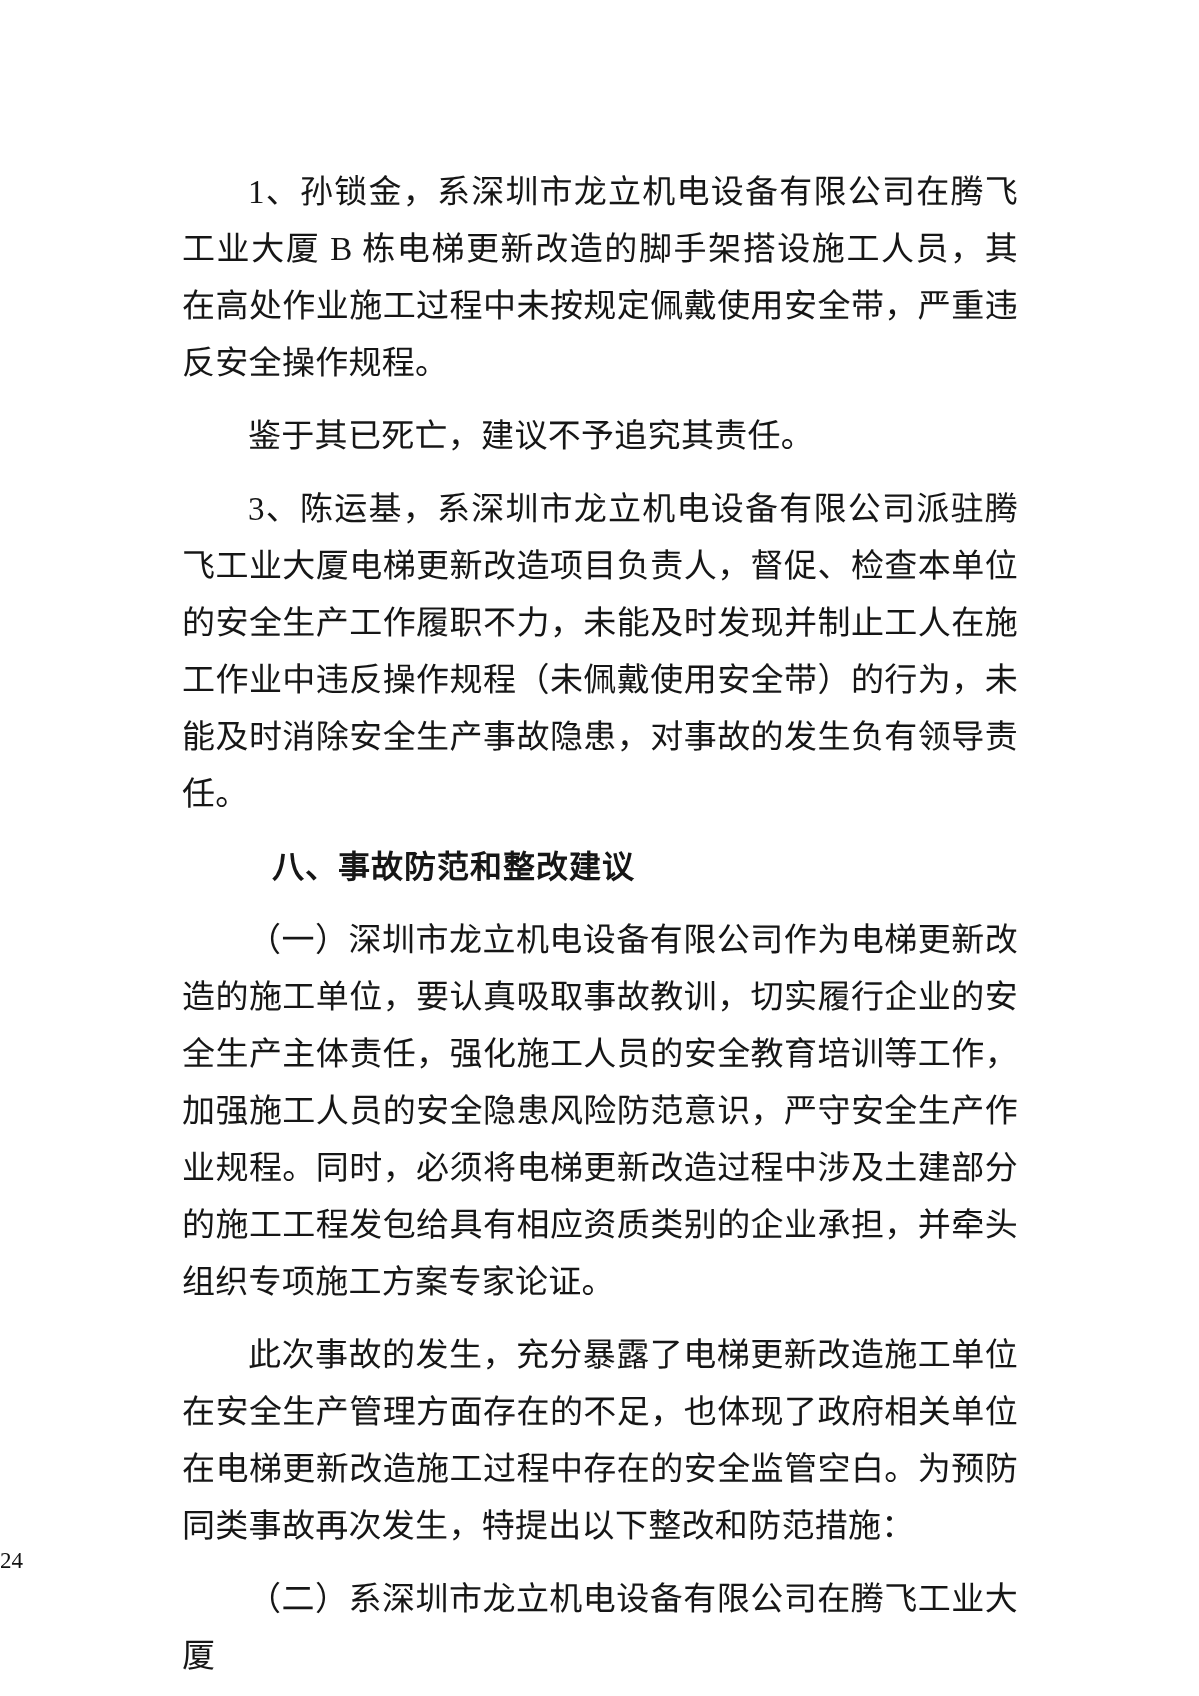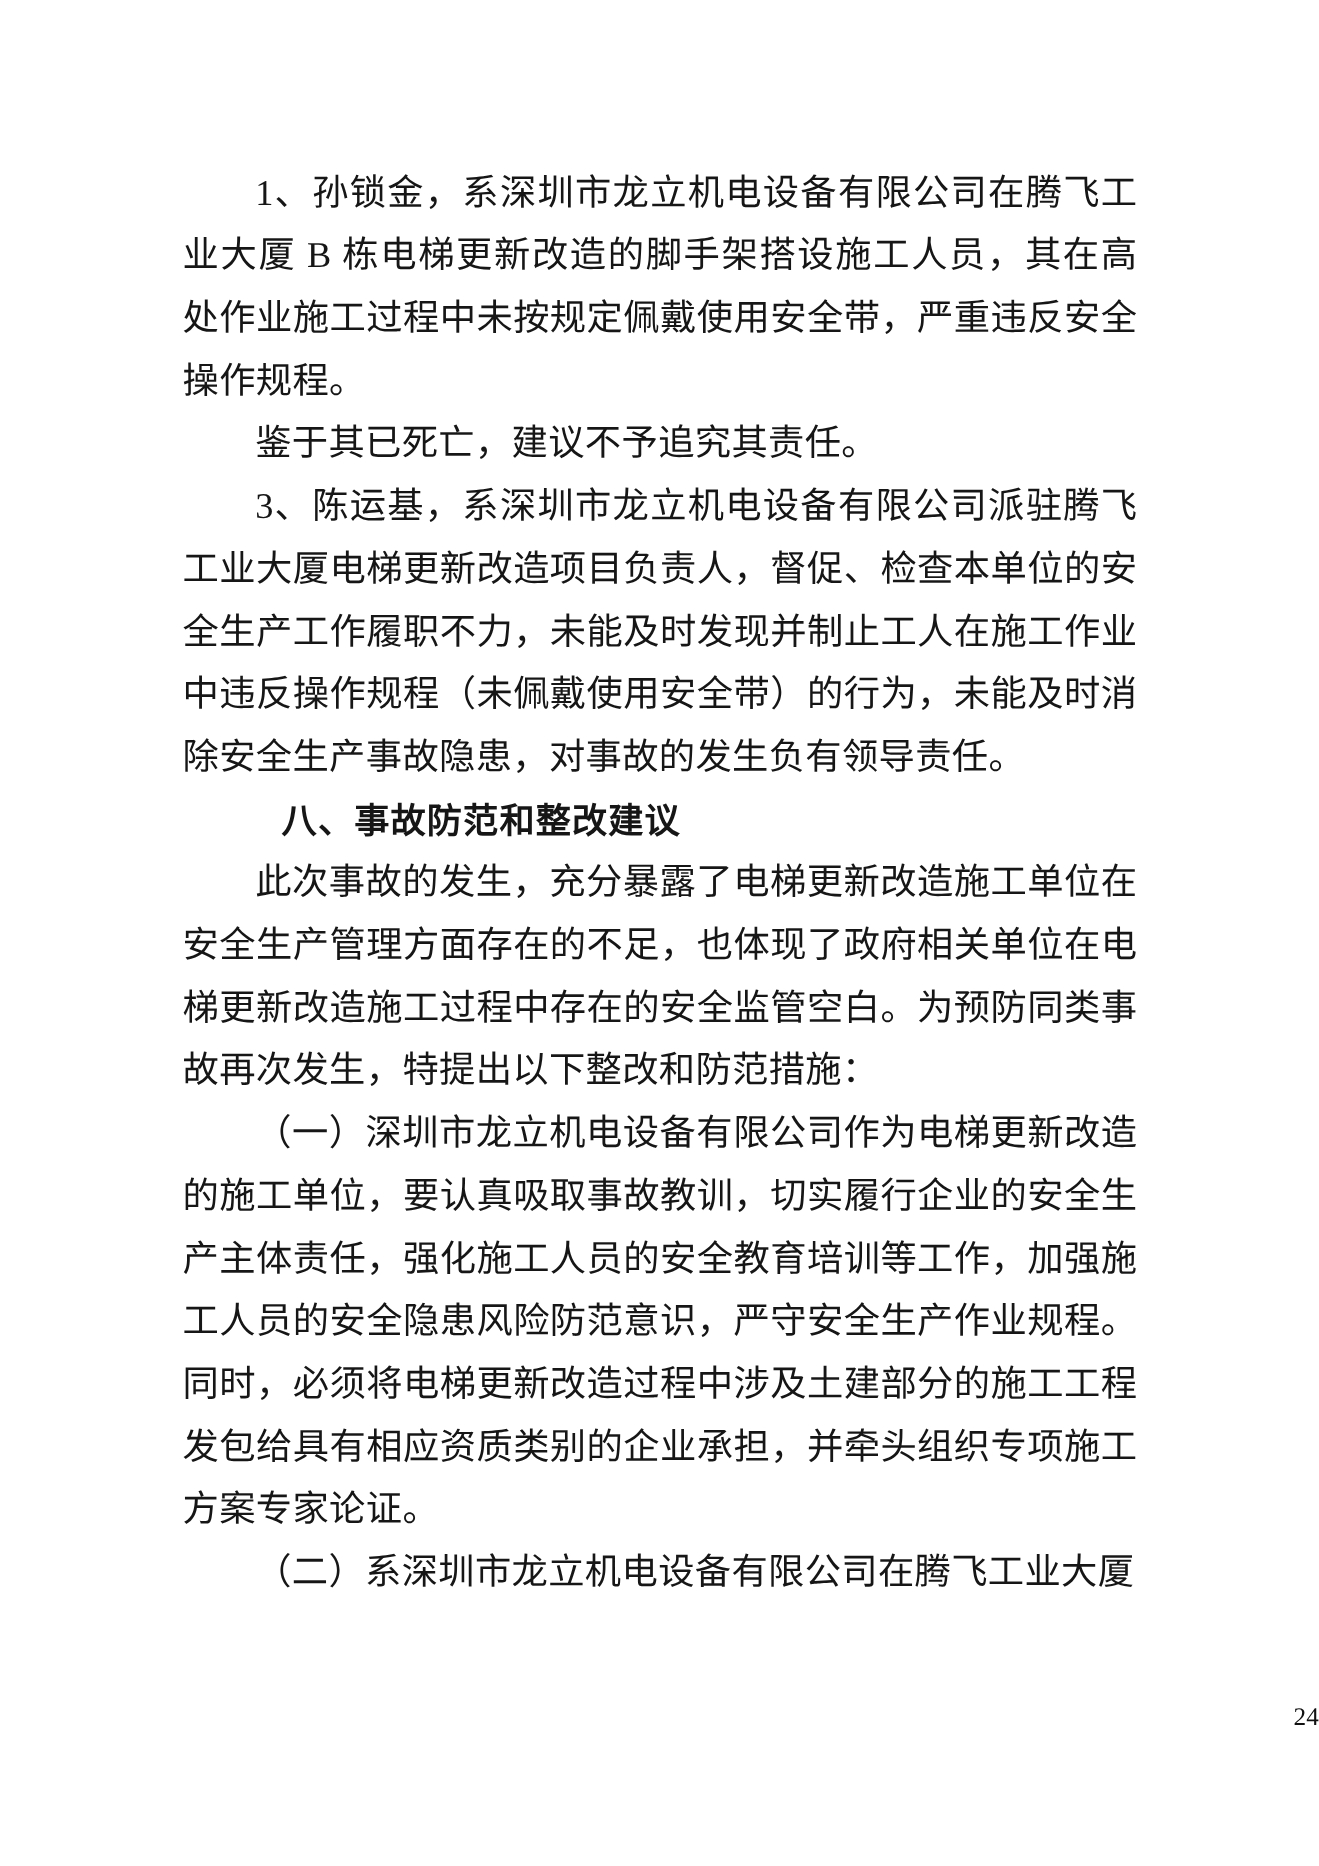--- a/index.html
+++ b/index.html
@@ -21,54 +21,54 @@
     position: absolute;
     left: 166px;
     top: 148px;
     width: 868px;
     font-size: 33px;
     line-height: 57px;
     text-align: justify;
     letter-spacing: 0.3px;
   }
   .content p {
-    margin: 0;
+    margin: 16px;
     padding: 0;
   }
   .content p.body-para {
     text-indent: 2em;
   }
   .content p.heading {
     font-family: "Liberation Sans", "DejaVu Sans", sans-serif;
     font-weight: bold;
     font-size: 32px;
     line-height: 57px;
     text-indent: 0;
     padding-left: 90px;
     letter-spacing: 1px;
   }
   .page-number {
     position: absolute;
     left: 0;
     top: 1546px;
     width: 100%;
-    text-align: right;
+    text-align: left;
     font-size: 23px;
     line-height: 30px;
     color: #111111;
     font-family: "Liberation Serif", "DejaVu Serif", serif;
   }
 </style>
 </head>
 <body>
 
 <div class="page">
   <div class="content">
       <p class="body-para">1、孙锁金，系深圳市龙立机电设备有限公司在腾飞工业大厦 B 栋电梯更新改造的脚手架搭设施工人员，其在高处作业施工过程中未按规定佩戴使用安全带，严重违反安全操作规程。</p>
       <p class="body-para">鉴于其已死亡，建议不予追究其责任。</p>
       <p class="body-para">3、陈运基，系深圳市龙立机电设备有限公司派驻腾飞工业大厦电梯更新改造项目负责人，督促、检查本单位的安全生产工作履职不力，未能及时发现并制止工人在施工作业中违反操作规程（未佩戴使用安全带）的行为，未能及时消除安全生产事故隐患，对事故的发生负有领导责任。</p>
       <p class="heading">八、事故防范和整改建议</p>
+      <p class="body-para">（一）深圳市龙立机电设备有限公司作为电梯更新改造的施工单位，要认真吸取事故教训，切实履行企业的安全生产主体责任，强化施工人员的安全教育培训等工作，加强施工人员的安全隐患风险防范意识，严守安全生产作业规程。同时，必须将电梯更新改造过程中涉及土建部分的施工工程发包给具有相应资质类别的企业承担，并牵头组织专项施工方案专家论证。</p>
       <p class="body-para">此次事故的发生，充分暴露了电梯更新改造施工单位在安全生产管理方面存在的不足，也体现了政府相关单位在电梯更新改造施工过程中存在的安全监管空白。为预防同类事故再次发生，特提出以下整改和防范措施：</p>
-      <p class="body-para">（一）深圳市龙立机电设备有限公司作为电梯更新改造的施工单位，要认真吸取事故教训，切实履行企业的安全生产主体责任，强化施工人员的安全教育培训等工作，加强施工人员的安全隐患风险防范意识，严守安全生产作业规程。同时，必须将电梯更新改造过程中涉及土建部分的施工工程发包给具有相应资质类别的企业承担，并牵头组织专项施工方案专家论证。</p>
       <p class="body-para">（二）系深圳市龙立机电设备有限公司在腾飞工业大厦</p>
     </div>
   <div class="page-number">24</div>
 </div>
 
 </body></html>

